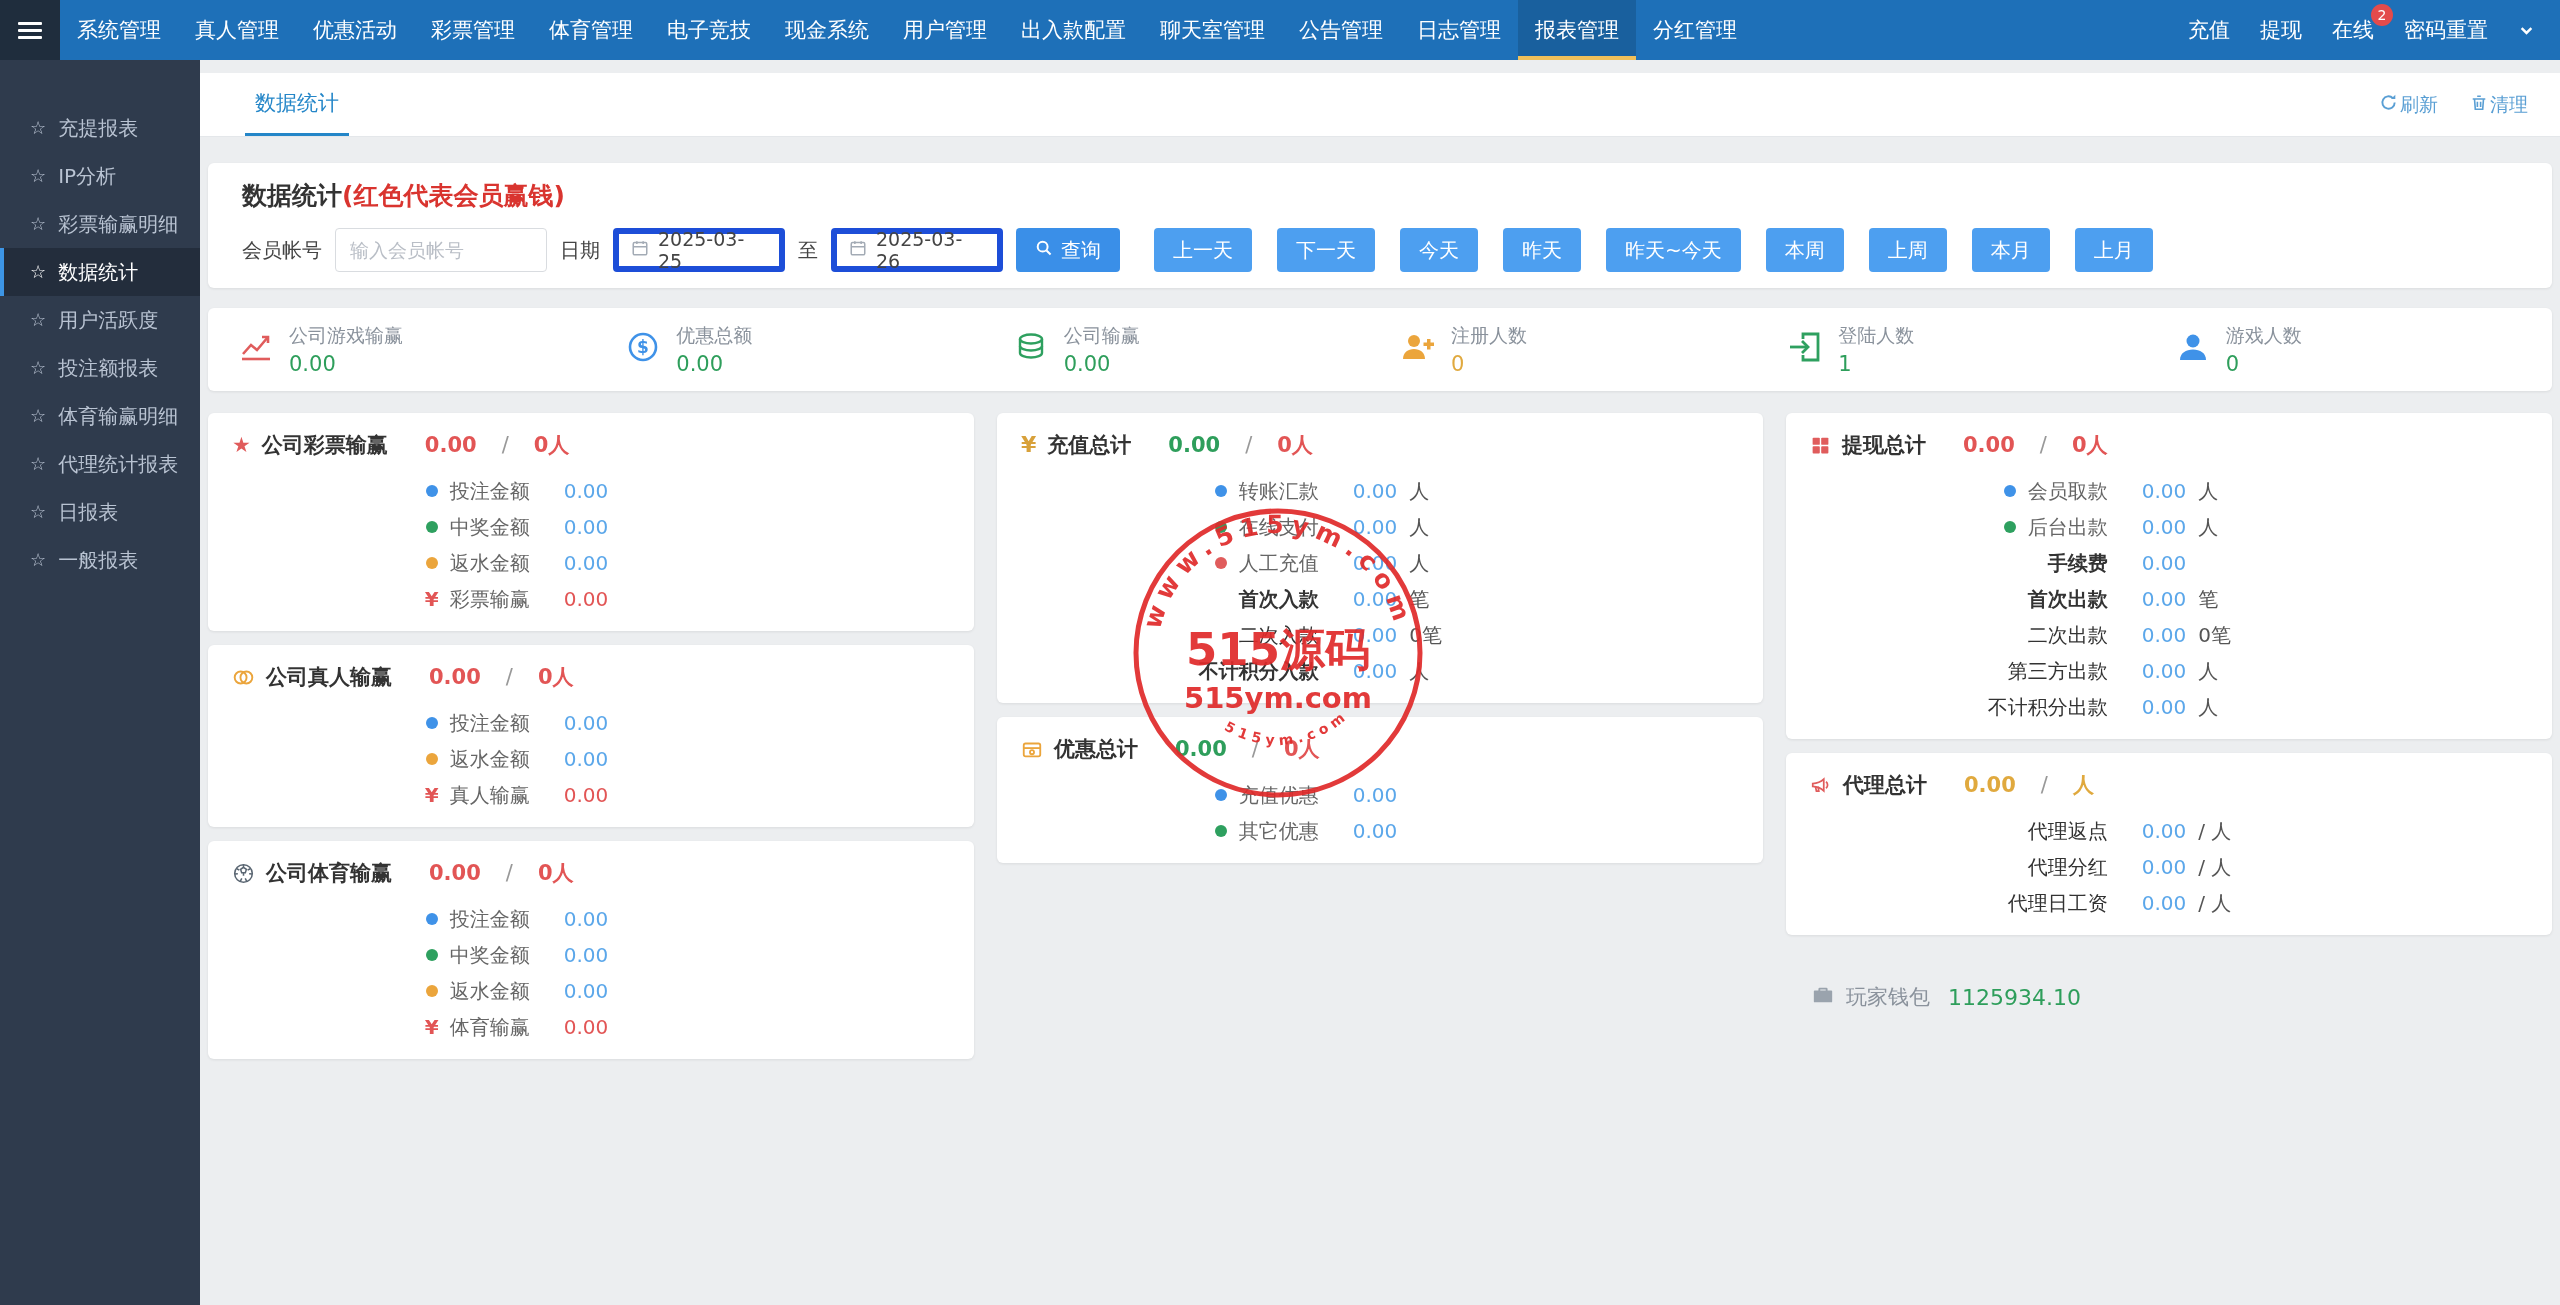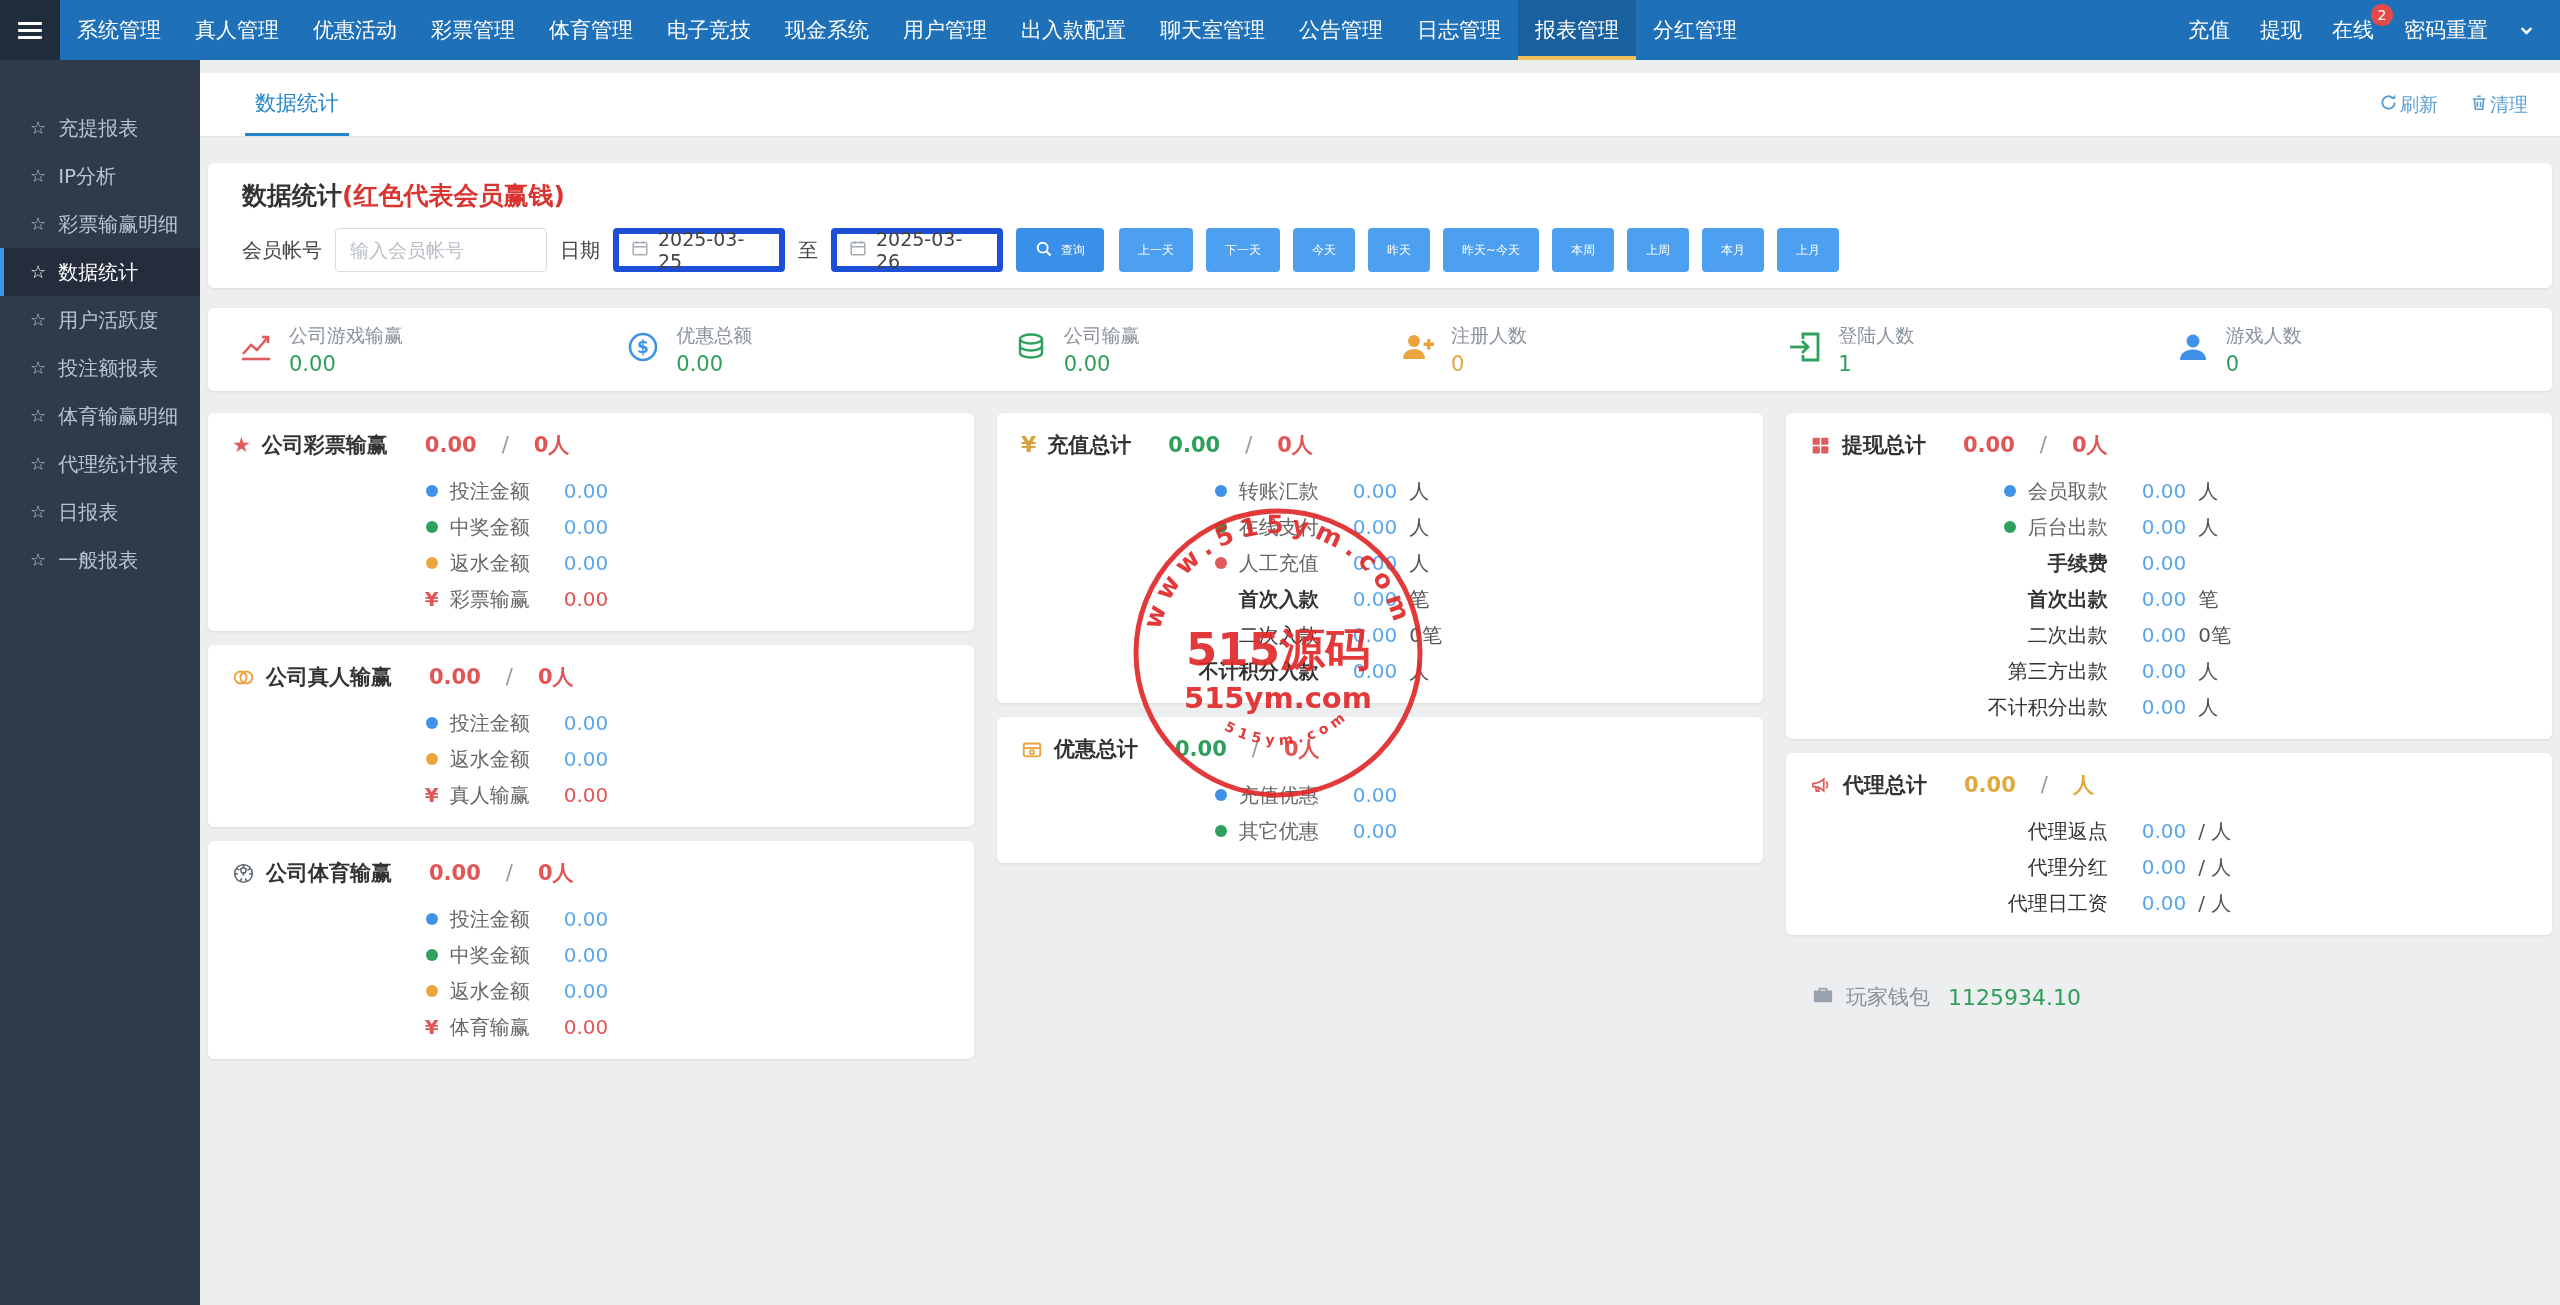--- a/index.html
+++ b/index.html
@@ -43,24 +43,24 @@
 
   .filter-card { padding:16px 34px 16px; }
   .page-title { font-size:25px; font-weight:bold; color:#333; }
   .page-title .note { color:#d9342f; }
   .filter-row { margin-top:16px; display:flex; align-items:center; gap:13px; color:#444; font-size:20px; flex-wrap:nowrap; }
   .inp { width:212px; height:44px; border:1px solid #d9dce0; border-radius:4px; padding:0 14px; font-size:19px; color:#8b5cf6;
          font-family:inherit; outline:none; }
   .inp::placeholder { color:#b9bec6; }
   .dateinp { width:172px; height:44px; border:6px solid #1d4ed8; border-radius:4px; padding:0 12px; display:flex;
              align-items:center; gap:9px; color:#444; font-size:19px; background:#fff; cursor:pointer; }
-  .btn { height:44px; border:none; border-radius:4px; background:#4d9ff0; color:#fff; font-size:12px; padding:0 19px;
+  .btn { height:44px; border:none; border-radius:4px; background:#4d9ff0; color:#fff; font-size:20px; padding:0 19px;
          display:flex; align-items:center; gap:8px; cursor:pointer; font-family:inherit; white-space:nowrap; }
   .btn.primary { background:#3a8fe8; }
-  .quick { display:flex; gap:13px; margin-left:2px; }
+  .quick { display:flex; gap:25px; margin-left:21px; }
 
   
   .stats-card { margin-top:20px; display:flex; align-items:center; padding:15px 10px; }
   .stat { flex:1; display:flex; align-items:center; gap:15px; padding-left:20px; }
   .stat-lb { color:#8a929c; font-size:19px; }
   .stat-vl { font-size:21px; margin-top:3px; }
   .green { color:#2e9e5b; }
   .orange { color:#e0a93e; }
 
   

